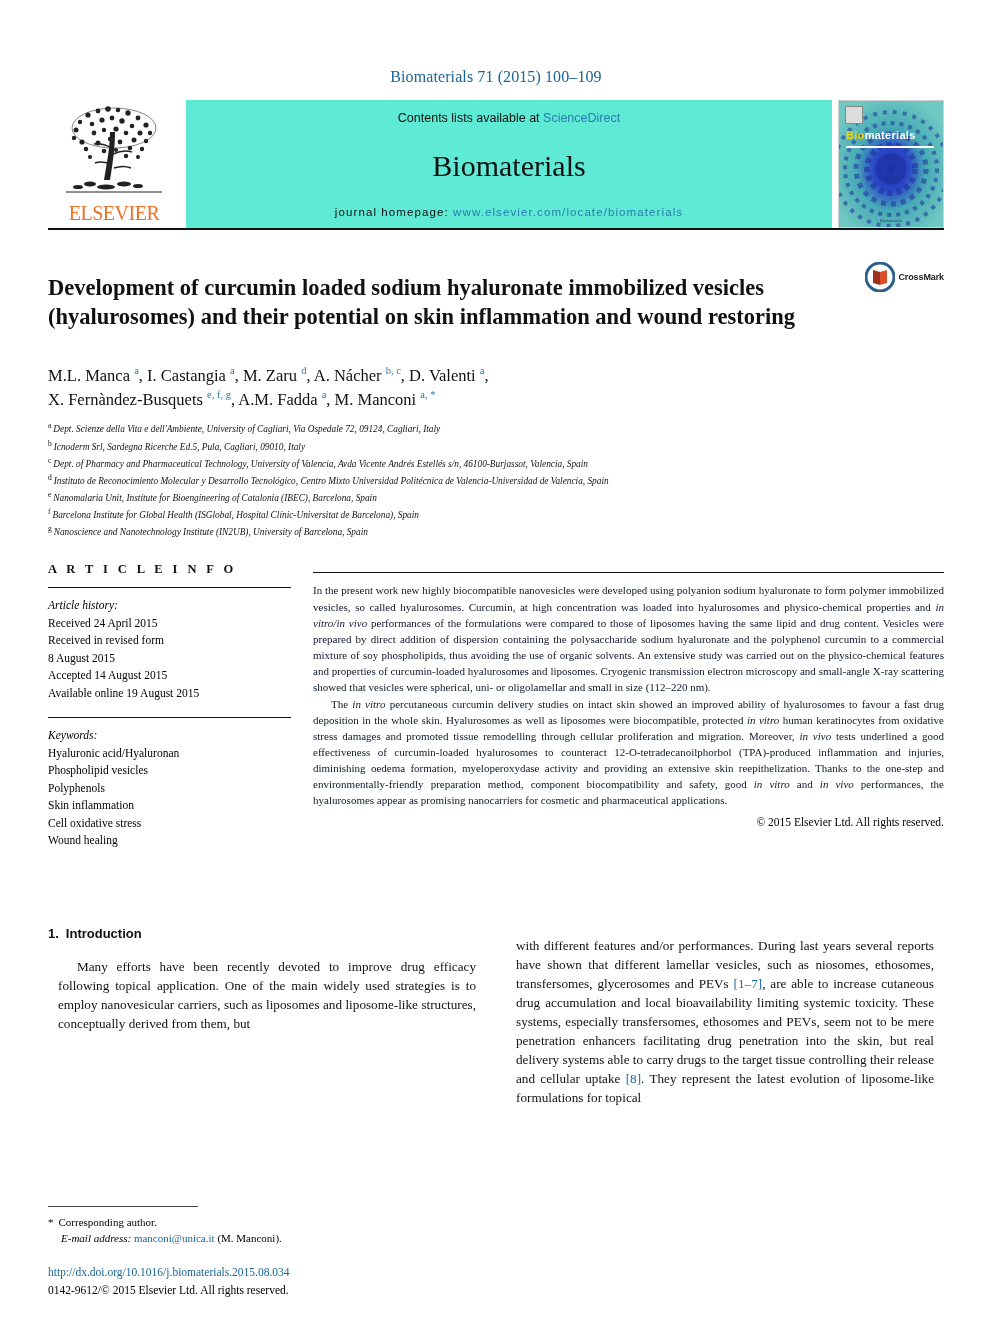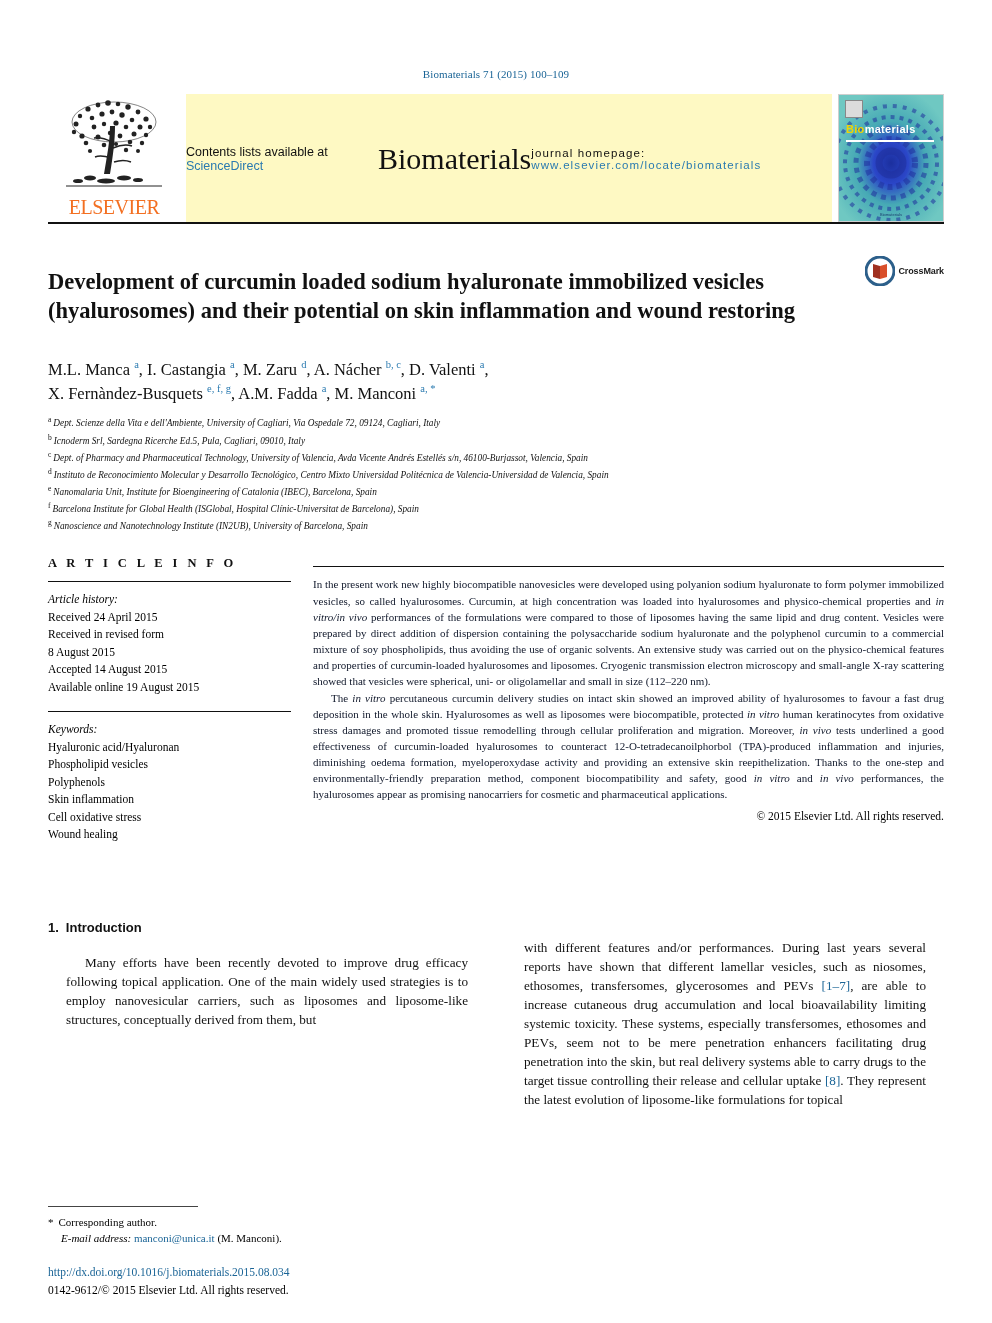--- a/index.html
+++ b/index.html
@@ -19,21 +19,21 @@
     position: relative;
     width: 992px;
     height: 1323px;
     box-sizing: border-box;
     padding: 0 48px;
   }
 
   
   .runhead {
     text-align: center;
-    font-size: 11px;
+    font-size: 16px;
     color: #1a6496;
     padding-top: 68px;
     letter-spacing: .1px;
   }
 
   
   .masthead {
     margin-top: 14px;
     display: flex;
     align-items: stretch;
@@ -55,23 +55,23 @@
     font-family: "Liberation Serif", serif;
     font-size: 20px;
     letter-spacing: -0.5px;
     color: #F36F21;
     font-weight: 400;
     margin-top: 1px;
     line-height: 1;
   }
   .mast-center {
     flex: 1 1 auto;
-    background: #fef9c3;
-    display: flex;
-    flex-direction: row;
+    background: #5eead4;
+    display: flex;
+    flex-direction: column;
     align-items: center;
     justify-content: space-between;
     padding: 11px 0 10px 0;
     margin: 0 6px;
   }
   .contents-line {
     font-size: 12.5px;
     color: #111;
     font-family: "Liberation Sans", sans-serif;
   }
@@ -241,21 +241,21 @@
     font-weight: bold;
     color: #111;
     margin: 0 0 16px 0;
   }
   .h2 .num { margin-right: 7px; }
   .body-p {
     font-size: 13.2px;
     line-height: 1.44;
     text-align: justify;
     text-indent: 19px;
-    margin: 18px;
+    margin: 10px;
     color: #111;
   }
   .body-p.noind { text-indent: 0; }
   .ref { color: #1a6496; }
 
   
   .footnote {
     position: absolute;
     left: 48px;
     bottom: 24px;

